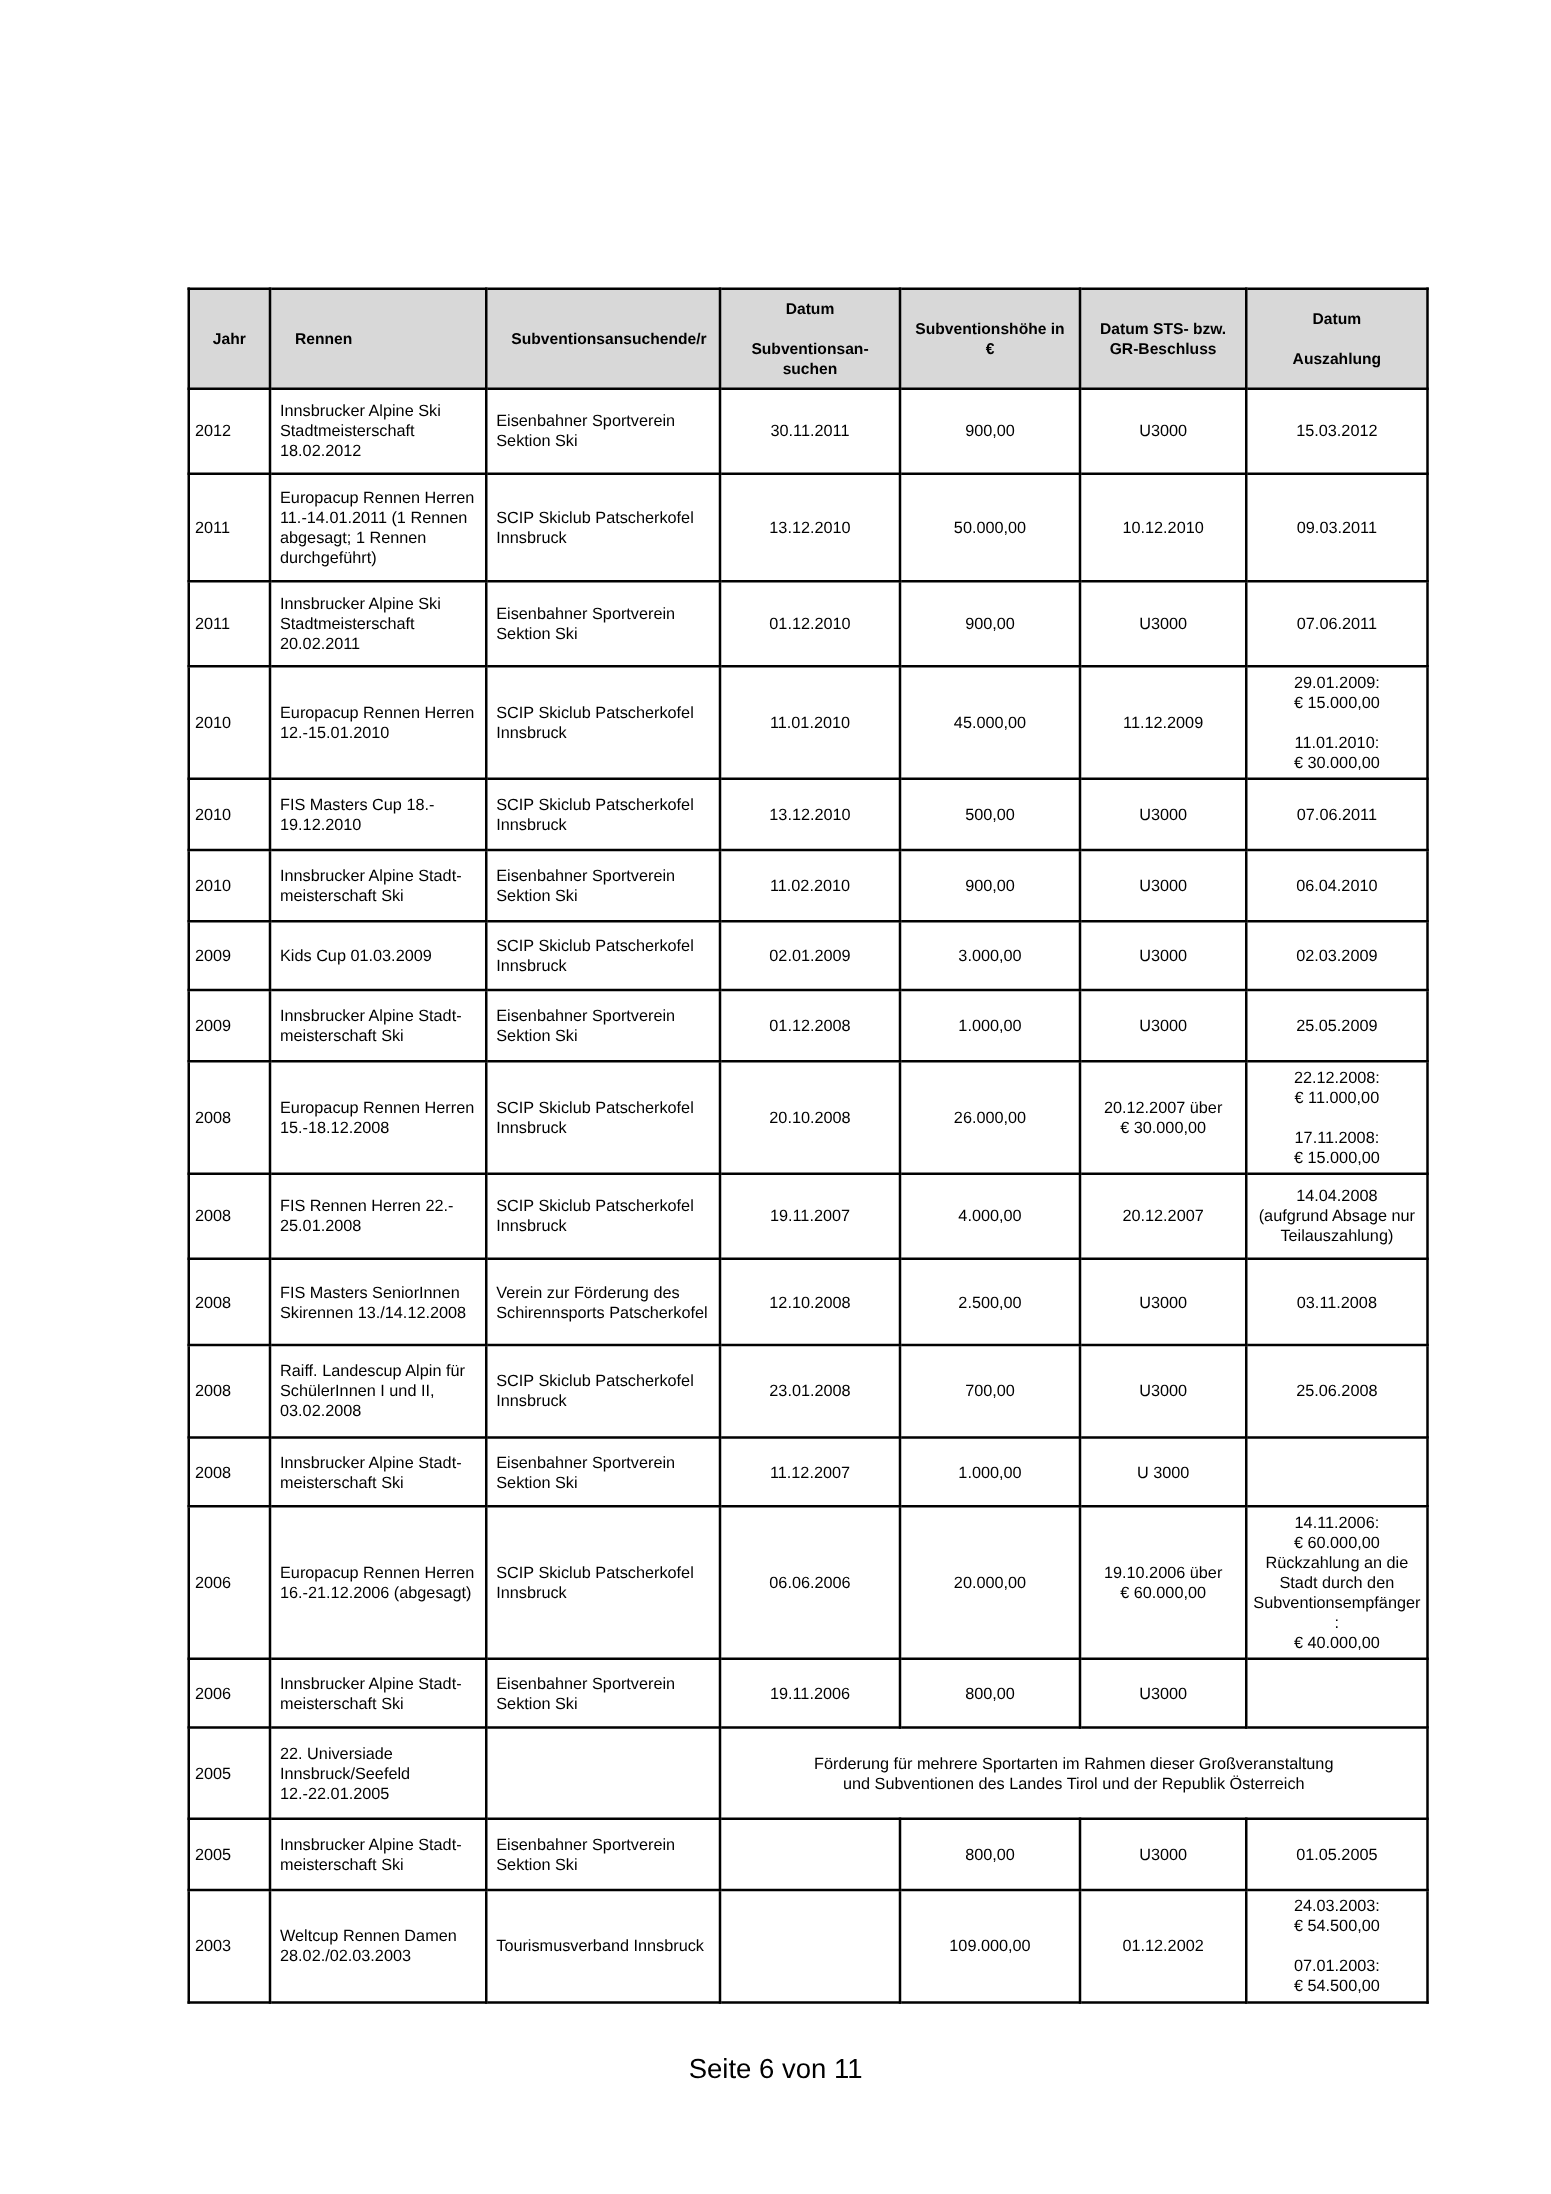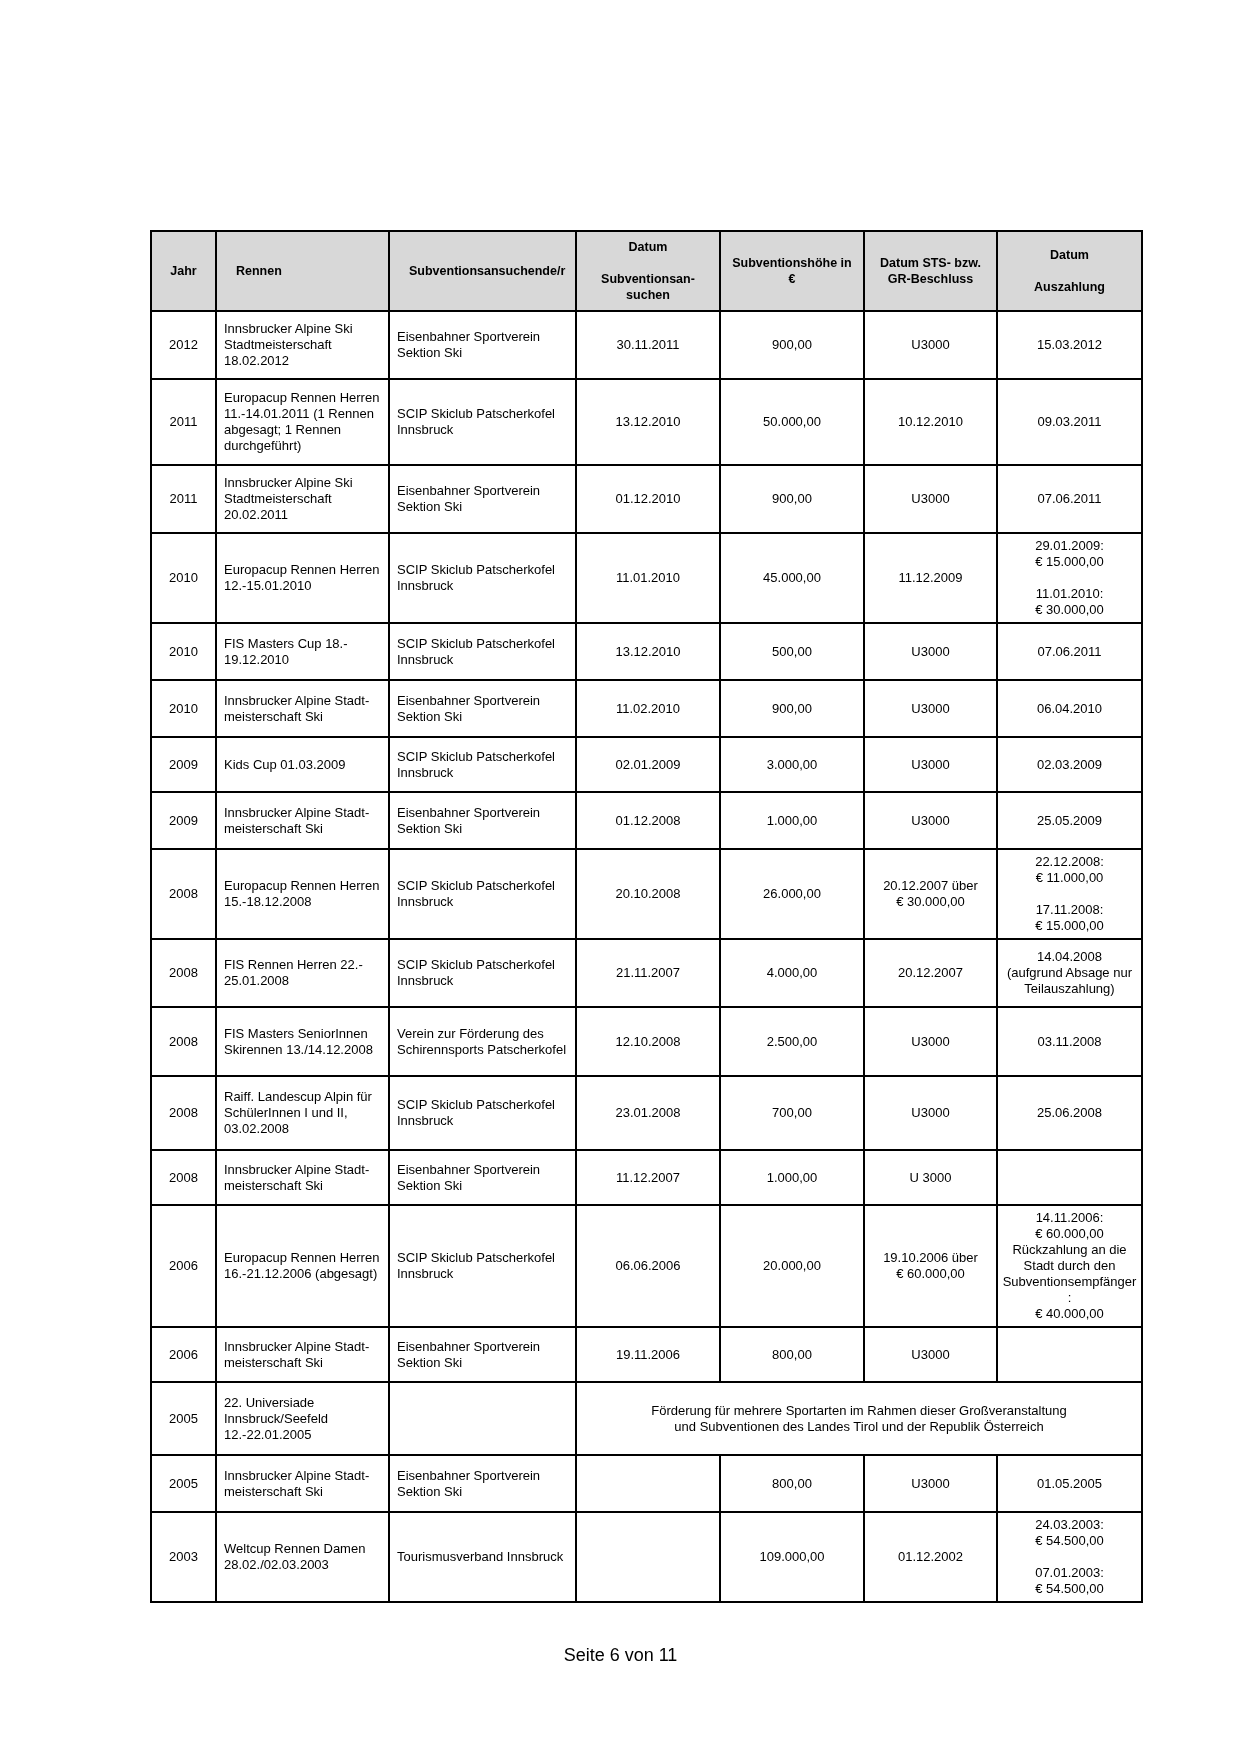--- a/index.html
+++ b/index.html
@@ -41,36 +41,36 @@
     font-size: 12.5px;
   }
   .subsidy-table td {
     padding: 4px 4px;
   }
   th.h-left {
     text-align: left;
     padding-left: 19px;
   }
   td.c-jahr {
-    text-align: center;
+    text-align: left;
   }
   td.c-left {
     text-align: left;
     padding-left: 7px;
   }
   td.c-center {
     text-align: center;
   }
   .footer {
     position: absolute;
     top: 1642px;
     left: 0;
     width: 100%;
     text-align: center;
-    font-size: 18px;
+    font-size: 22px;
     line-height: 26px;
   }
 </style>
 </head>
 <body>
 
 <div class="page">
 
   <table class="subsidy-table">
     <colgroup>
@@ -211,21 +211,21 @@
 
 17.11.2008:
 € 15.000,00</td>
       </tr>
       <tr style="height:68px">
         <td class="c-jahr">2008</td>
         <td class="c-left">FIS Rennen Herren 22.-
 25.01.2008</td>
         <td class="c-left">SCIP Skiclub Patscherkofel
 Innsbruck</td>
-        <td class="c-center">21.11.2007</td>
+        <td class="c-center">19.11.2007</td>
         <td class="c-center">4.000,00</td>
         <td class="c-center">20.12.2007</td>
         <td class="c-center">14.04.2008
 (aufgrund Absage nur
 Teilauszahlung)</td>
       </tr>
       <tr style="height:69px">
         <td class="c-jahr">2008</td>
         <td class="c-left">FIS Masters SeniorInnen
 Skirennen 13./14.12.2008</td>

